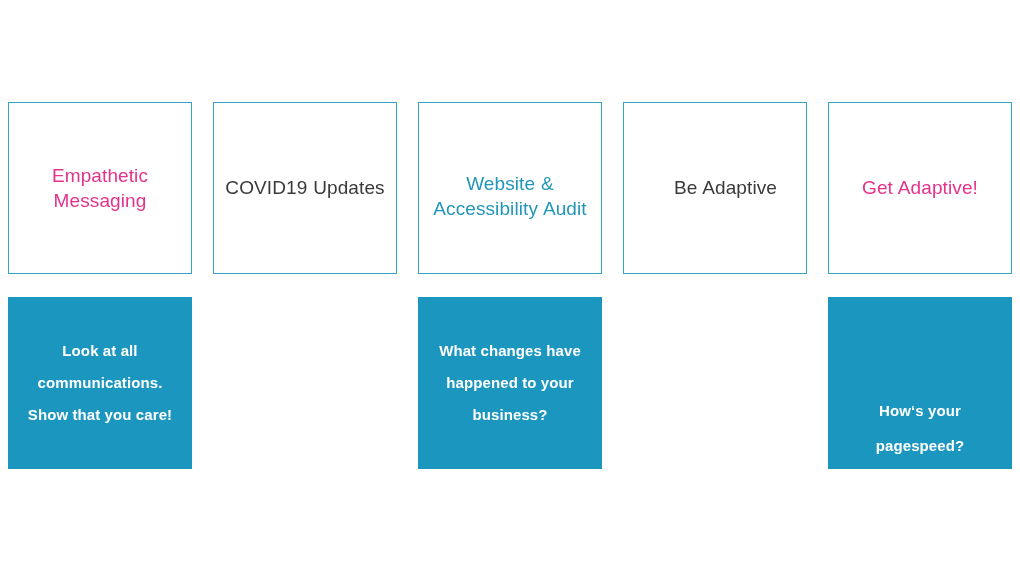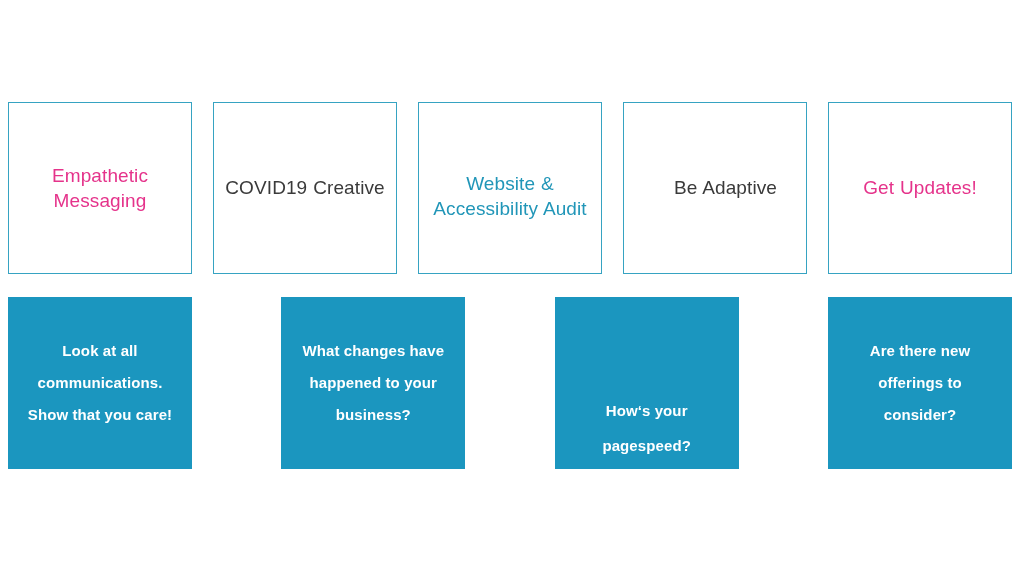--- a/index.html
+++ b/index.html
@@ -92,51 +92,48 @@
 
 <div id="slide">
 
   <div class="card-row">
 
     <div class="title-card" style="border-color: rgb(54, 163, 194);">
       <div class="title-card-text" style="color: rgb(229, 51, 139);">Empathetic<br>Messaging</div>
     </div>
 
     <div class="title-card" style="border-color: rgb(54, 163, 194);">
-      <div class="title-card-text" style="color: rgb(58, 58, 58);">COVID19 Creative</div>
+      <div class="title-card-text" style="color: rgb(58, 58, 58);">COVID19 Updates</div>
     </div>
 
     <div class="title-card" style="border-color: rgb(54, 163, 194);">
       <div class="title-card-text" style="color: rgb(33, 150, 184); margin-top: 16px;">Website &amp;<br>Accessibility Audit</div>
     </div>
 
     <div class="title-card" style="border-color: rgb(54, 163, 194); padding-left: 31px;">
       <div class="title-card-text" style="color: rgb(58, 58, 58);">Be Adaptive</div>
     </div>
 
     <div class="title-card" style="border-color: rgb(54, 163, 194);">
-      <div class="title-card-text" style="color: rgb(229, 51, 139);">Get Updates!</div>
+      <div class="title-card-text" style="color: rgb(229, 51, 139);">Get Adaptive!</div>
     </div>
 
   </div>
 
   <div class="teal-row">
 
     <div class="teal-box" style="background: rgb(27, 150, 191);">
       <div class="teal-box-text">Look at all<br>communications.<br>Show that you care!</div>
     </div>
 
     <div class="teal-box" style="background: rgb(27, 150, 191);">
       <div class="teal-box-text">What changes have<br>happened to your<br>business?</div>
     </div>
 
     <div class="teal-box" style="background: rgb(27, 150, 191); align-items: flex-end;">
       <div class="teal-box-text lines-2">How‘s your<br>pagespeed?</div>
     </div>
 
-    <div class="teal-box" style="background: rgb(27, 150, 191);">
-      <div class="teal-box-text">Are there new<br>offerings  to<br>consider?</div>
-    </div>
 
 
   </div>
 
 </div>
 
 </body></html>

